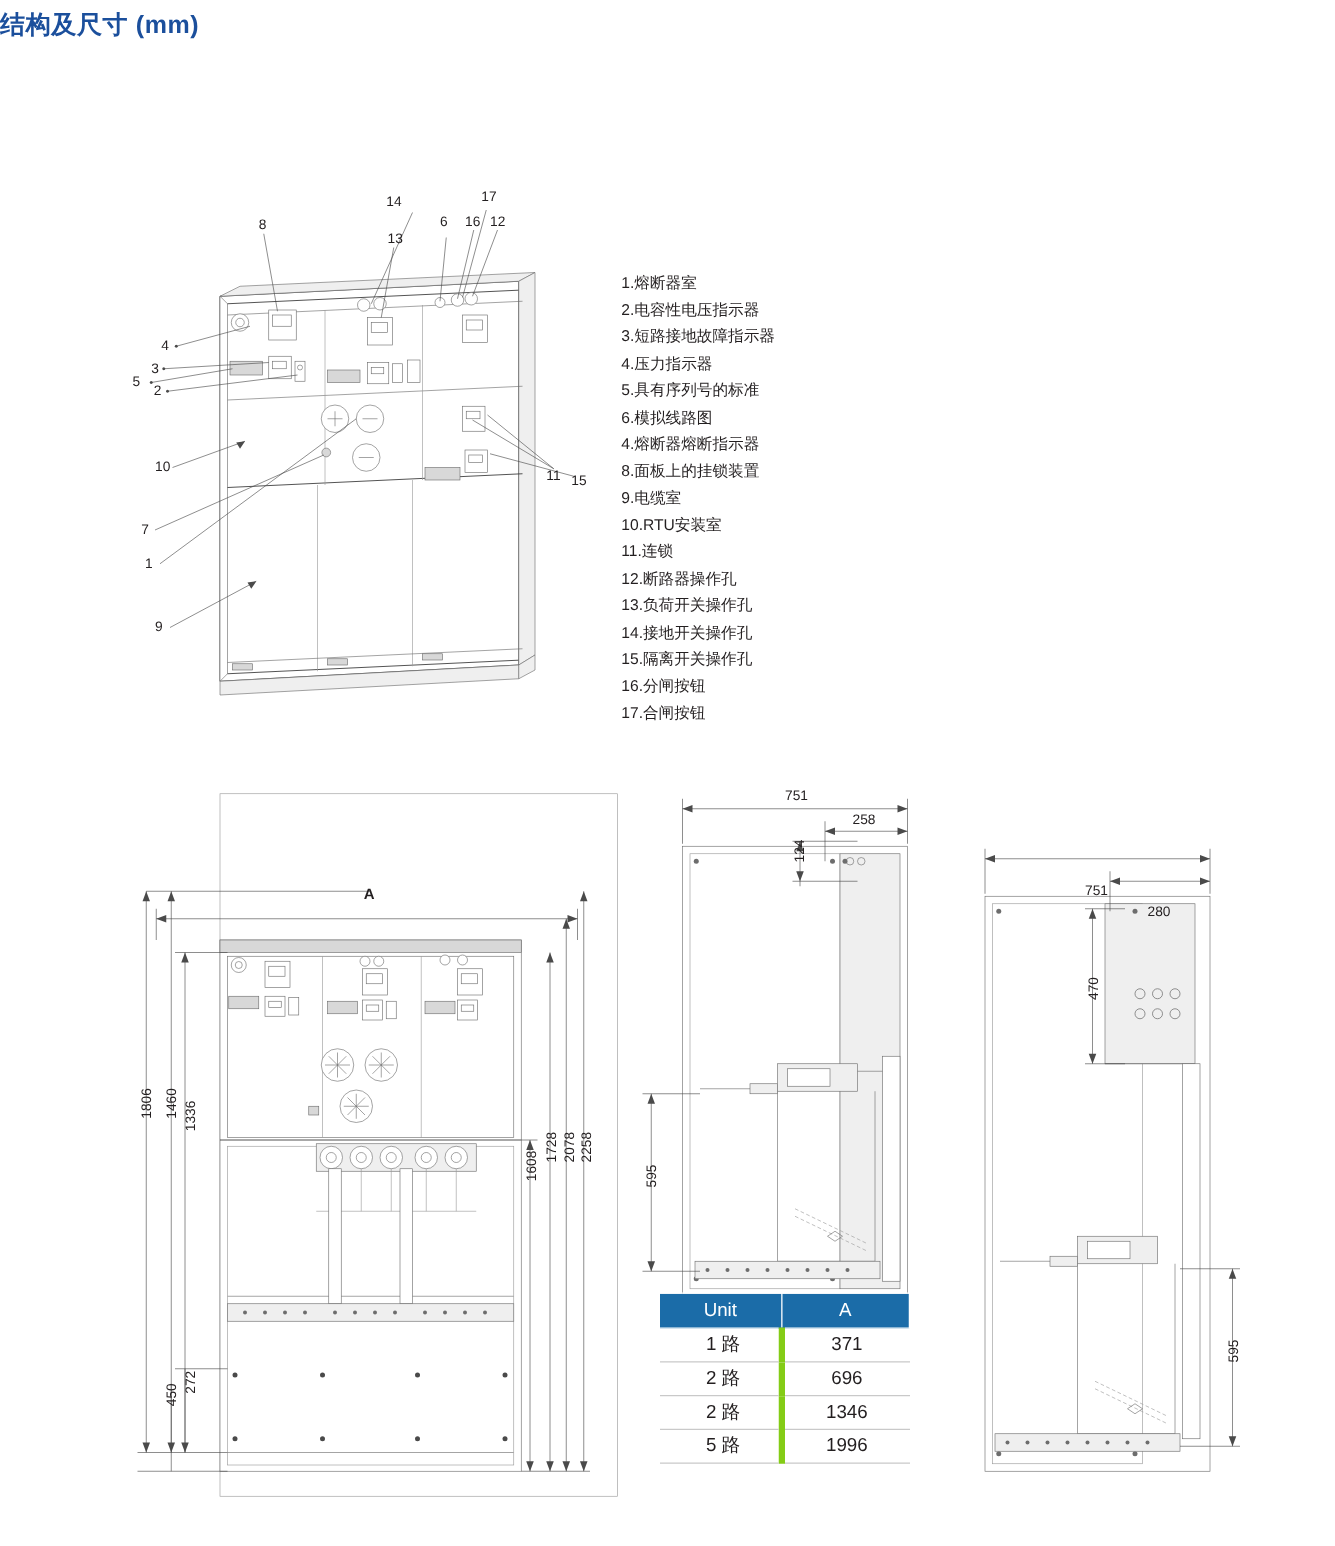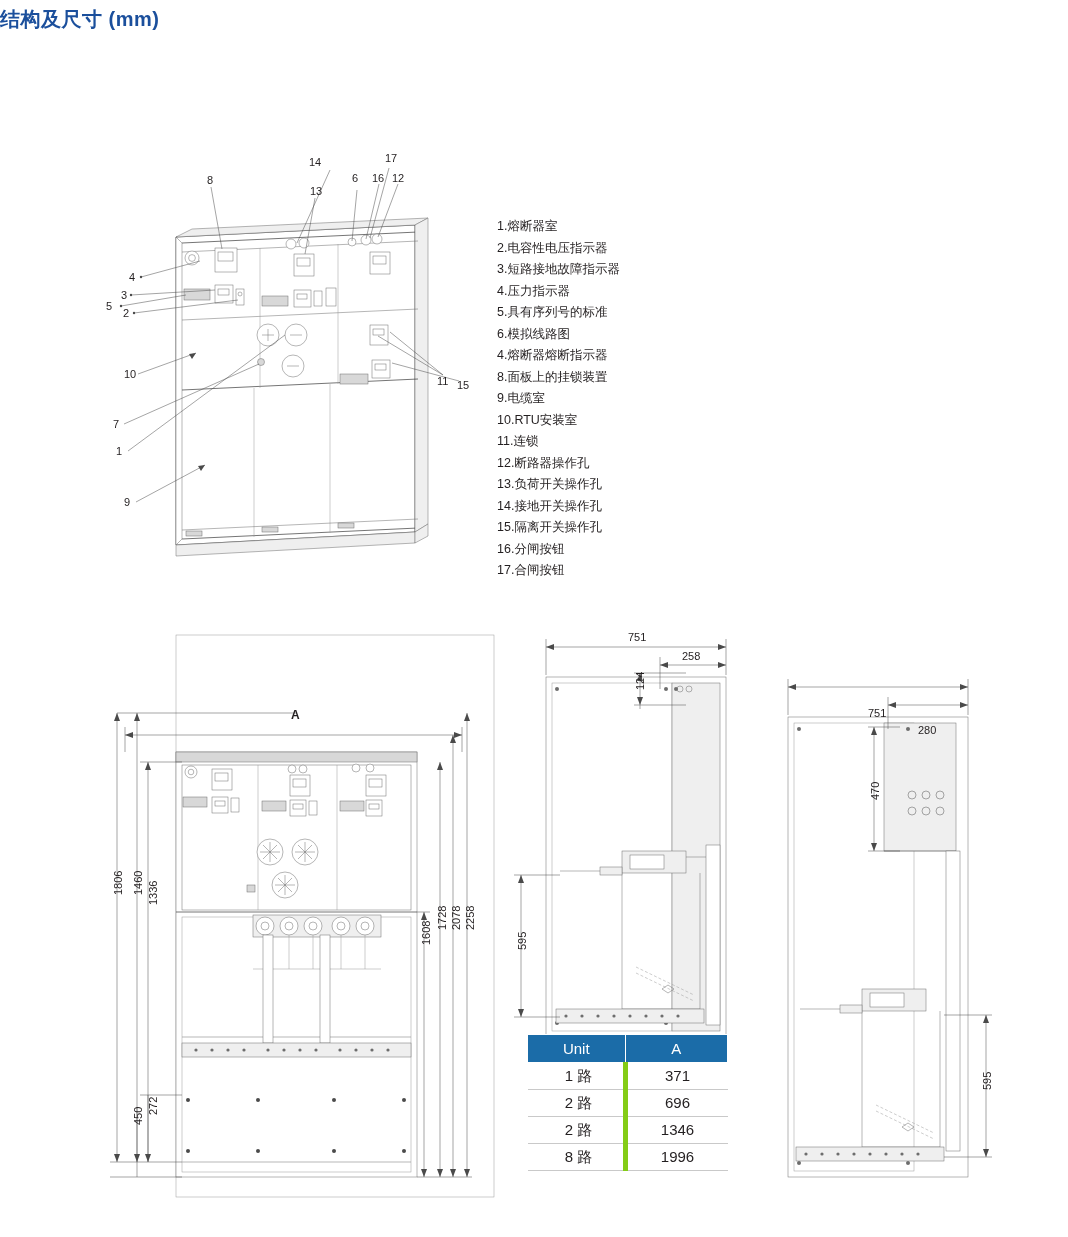--- a/index.html
+++ b/index.html
@@ -556,19 +556,19 @@
       </tr>
       <tr>
         <td class="u">2 路</td>
         <td class="a">696</td>
       </tr>
       <tr>
         <td class="u">2 路</td>
         <td class="a">1346</td>
       </tr>
       <tr>
-        <td class="u">8 路</td>
+        <td class="u">5 路</td>
         <td class="a">1996</td>
       </tr>
     </tbody>
   </table>
 
 </div>
 
 </body></html>

